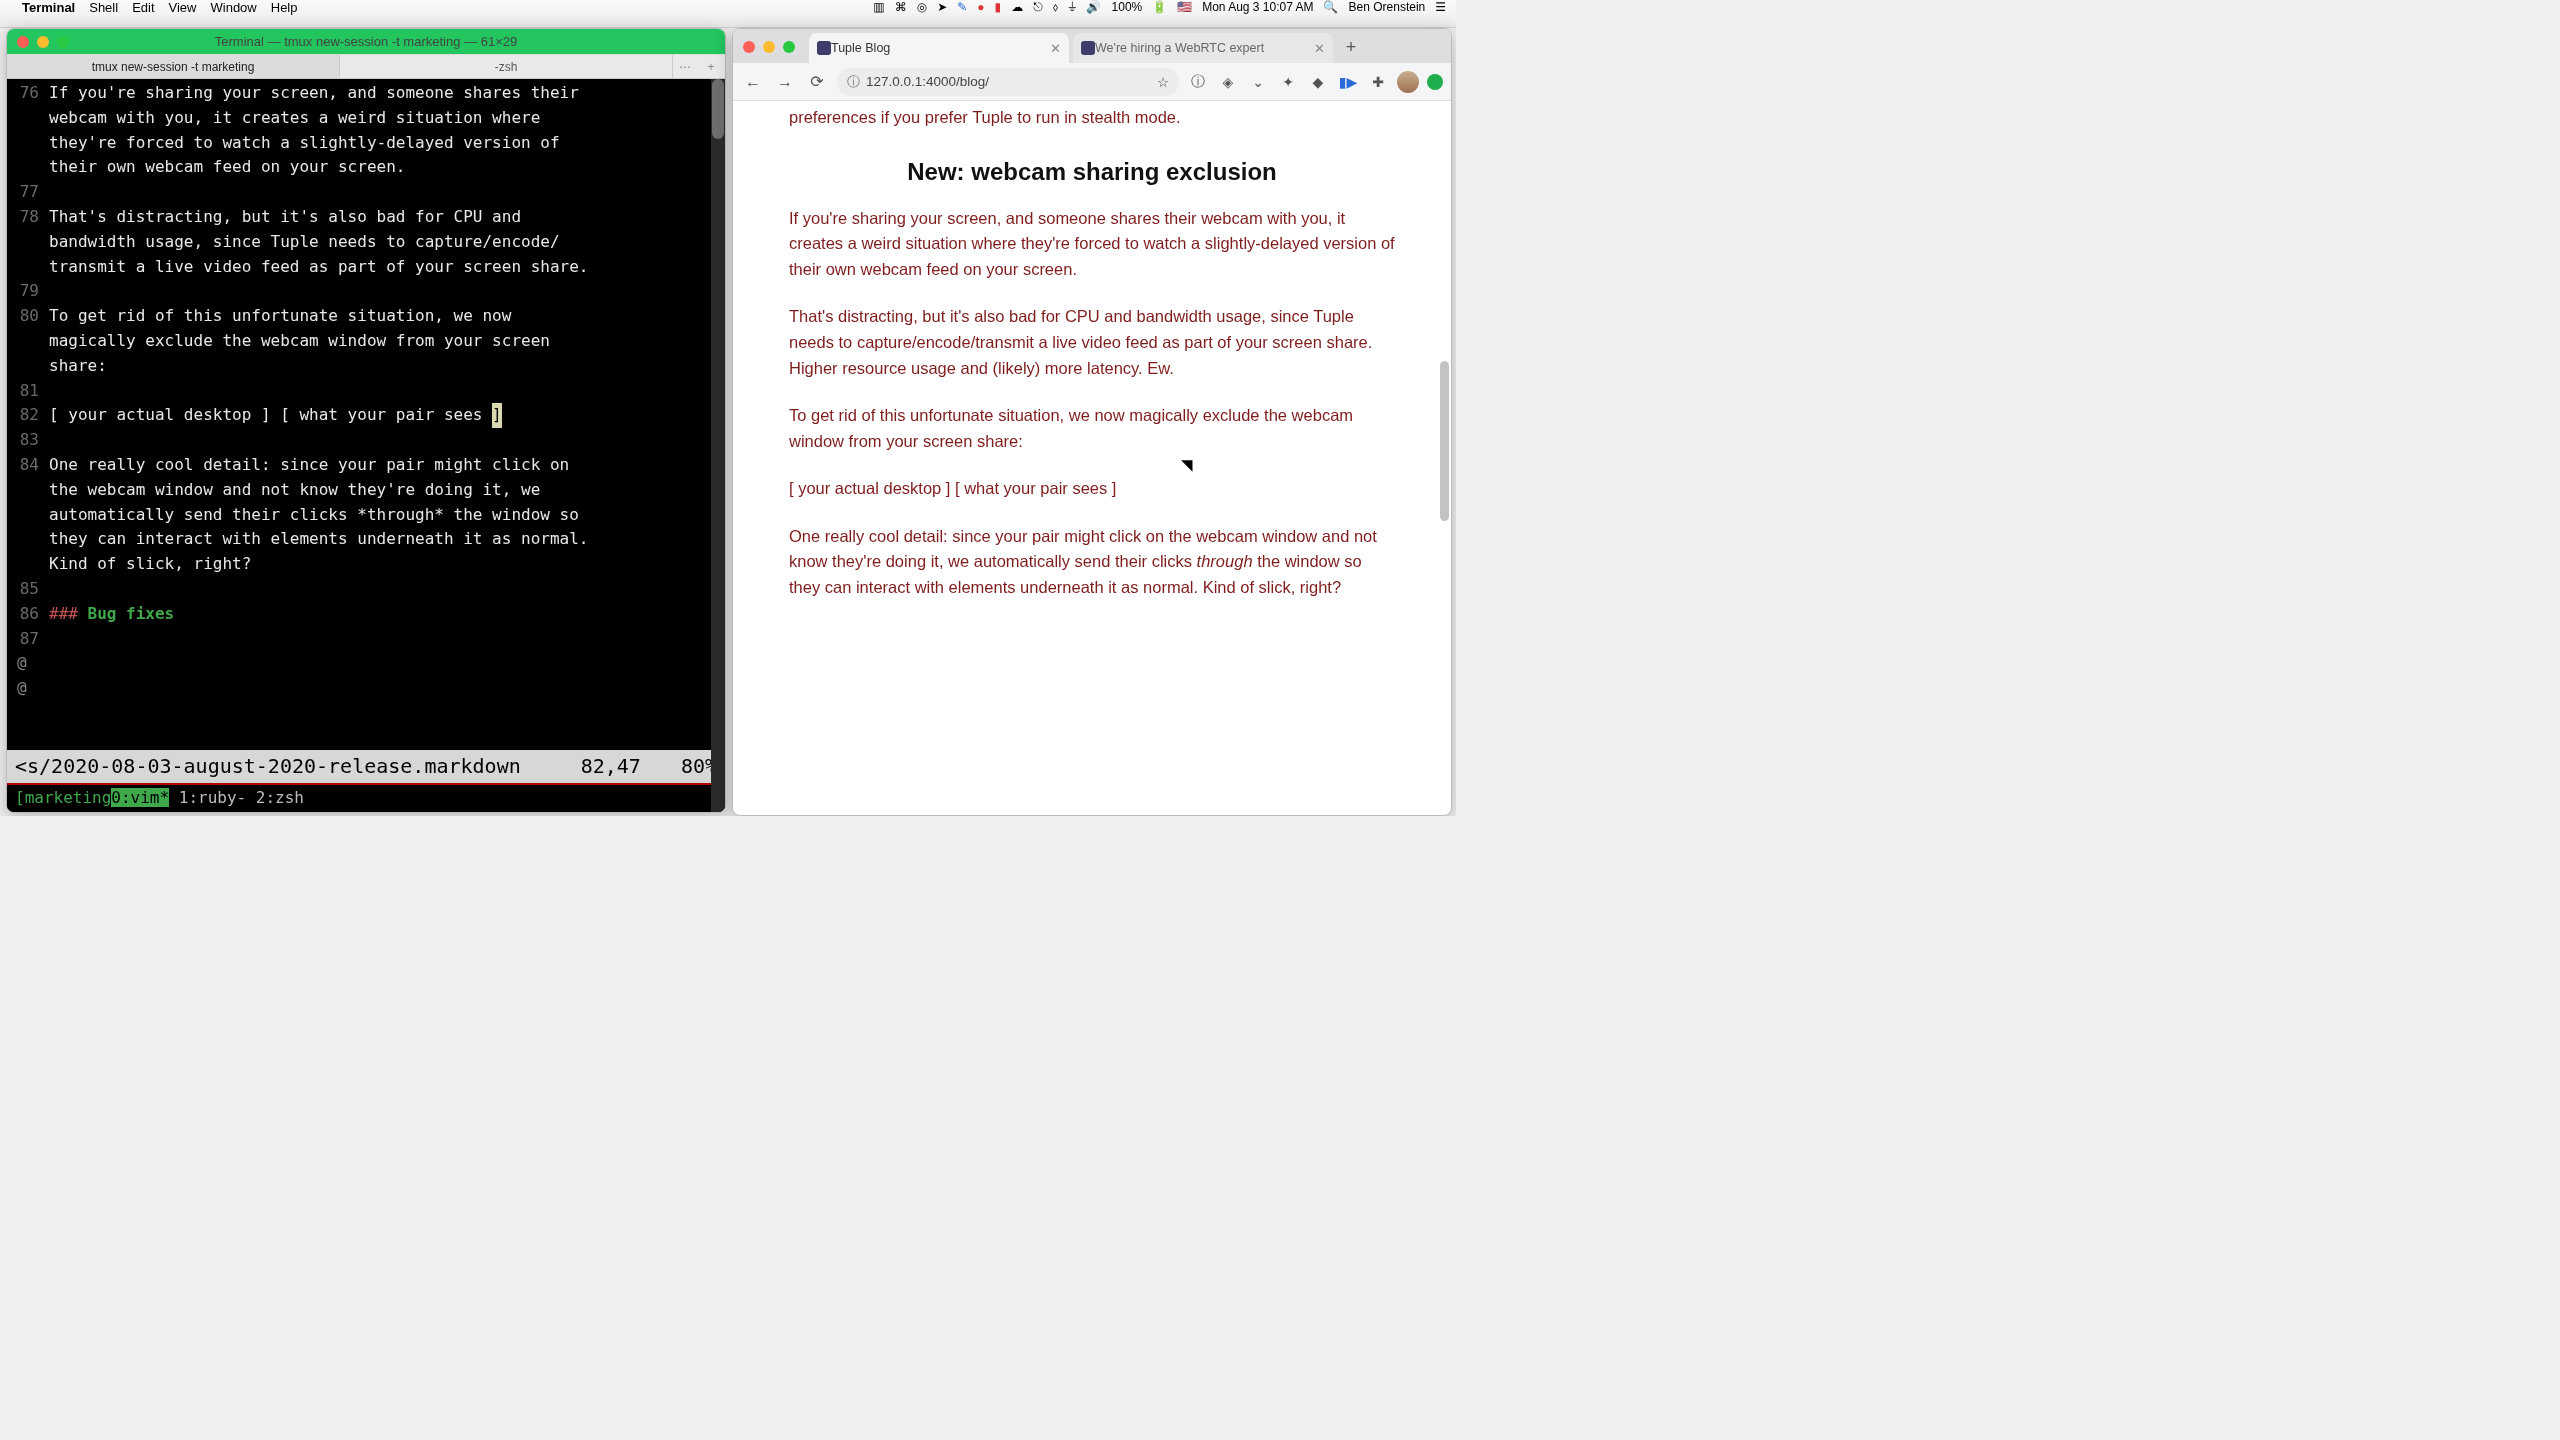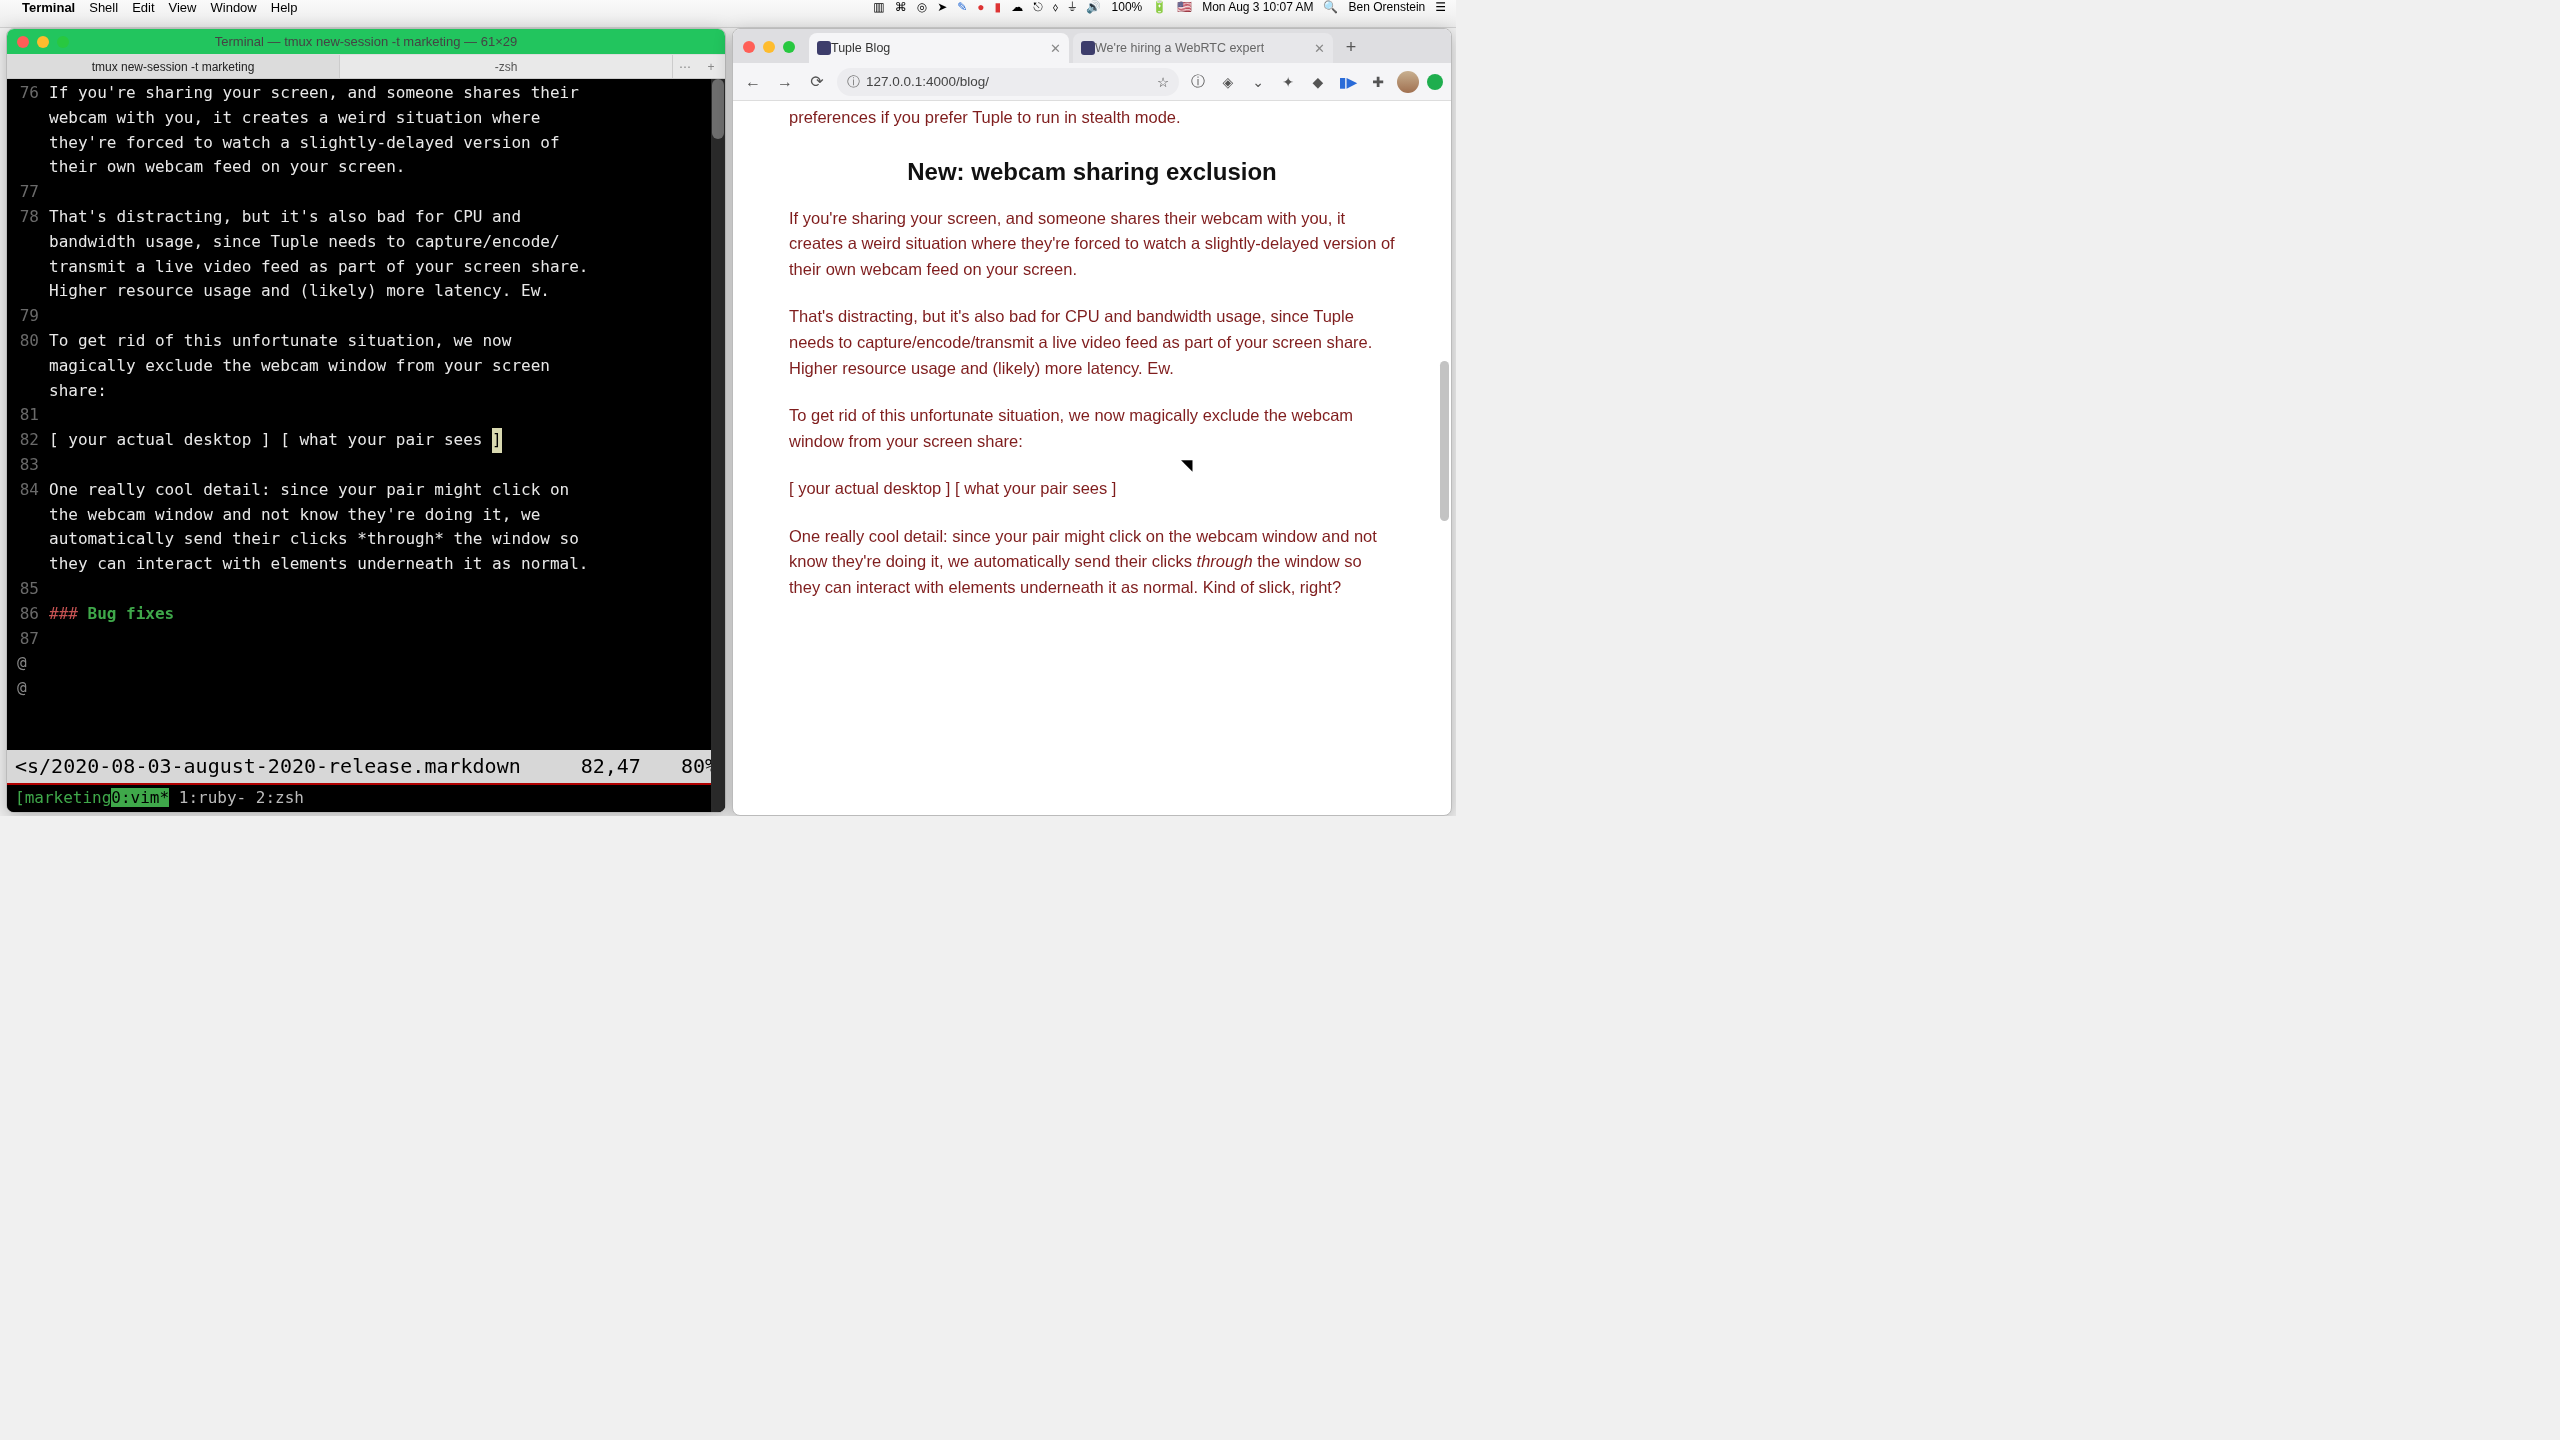--- a/index.html
+++ b/index.html
@@ -261,32 +261,32 @@
 
     <div class="code-area" id="code-area">
         <div class="code-line"><span class="ln">76</span><span class="txt">If you're sharing your screen, and someone shares their</span></div>
         <div class="code-line"><span class="ln"></span><span class="txt">webcam with you, it creates a weird situation where</span></div>
         <div class="code-line"><span class="ln"></span><span class="txt">they're forced to watch a slightly-delayed version of</span></div>
         <div class="code-line"><span class="ln"></span><span class="txt">their own webcam feed on your screen.</span></div>
         <div class="code-line"><span class="ln">77</span><span class="txt"></span></div>
         <div class="code-line"><span class="ln">78</span><span class="txt">That's distracting, but it's also bad for CPU and</span></div>
         <div class="code-line"><span class="ln"></span><span class="txt">bandwidth usage, since Tuple needs to capture/encode/</span></div>
         <div class="code-line"><span class="ln"></span><span class="txt">transmit a live video feed as part of your screen share.</span></div>
-        <div class="code-line"><span class="ln"></span><span class="txt">Higher resource usage and (likely) more latency. Ew.</span></div>
         <div class="code-line"><span class="ln">79</span><span class="txt"></span></div>
         <div class="code-line"><span class="ln">80</span><span class="txt">To get rid of this unfortunate situation, we now</span></div>
         <div class="code-line"><span class="ln"></span><span class="txt">magically exclude the webcam window from your screen</span></div>
         <div class="code-line"><span class="ln"></span><span class="txt">share:</span></div>
         <div class="code-line"><span class="ln">81</span><span class="txt"></span></div>
         <div class="code-line"><span class="ln">82</span><span class="txt">[ your actual desktop ] [ what your pair sees <span class="cursor-block">]</span></span></div>
         <div class="code-line"><span class="ln">83</span><span class="txt"></span></div>
         <div class="code-line"><span class="ln">84</span><span class="txt">One really cool detail: since your pair might click on</span></div>
         <div class="code-line"><span class="ln"></span><span class="txt">the webcam window and not know they're doing it, we</span></div>
         <div class="code-line"><span class="ln"></span><span class="txt">automatically send their clicks *through* the window so</span></div>
         <div class="code-line"><span class="ln"></span><span class="txt">they can interact with elements underneath it as normal.</span></div>
+        <div class="code-line"><span class="ln"></span><span class="txt">Kind of slick, right?</span></div>
         <div class="code-line"><span class="ln">85</span><span class="txt"></span></div>
         <div class="code-line"><span class="ln">86</span><span class="txt"><span class="md-h3-hash">###</span><span class="md-h3-txt"> Bug fixes</span></span></div>
         <div class="code-line"><span class="ln">87</span><span class="txt"></span></div>
         <div class="at-line">@</div>
         <div class="at-line">@</div>
       </div>
 
     <div class="vim-status">
       <span class="file">&lt;s/2020-08-03-august-2020-release.markdown</span>
       <span style="margin-right:40px">82,47</span>

